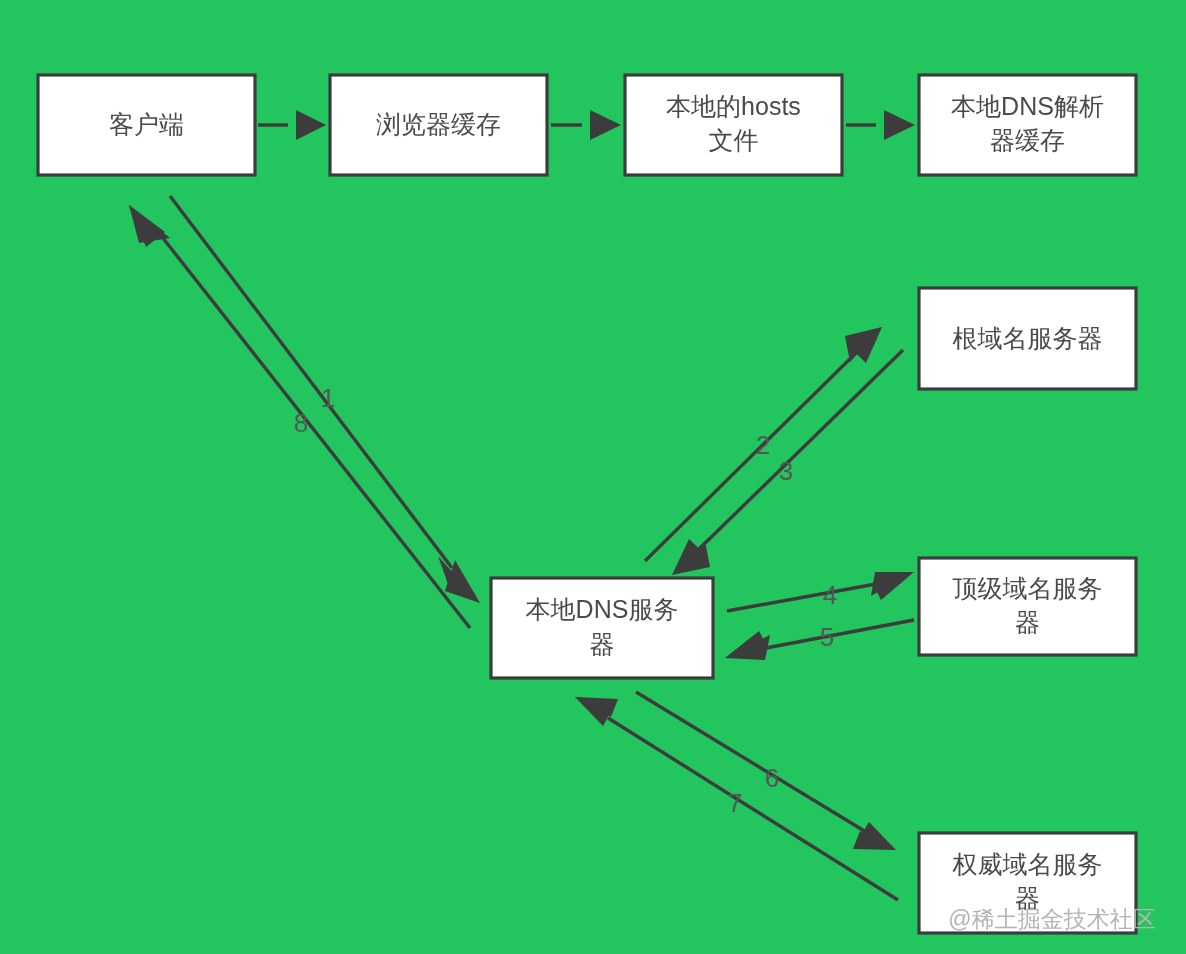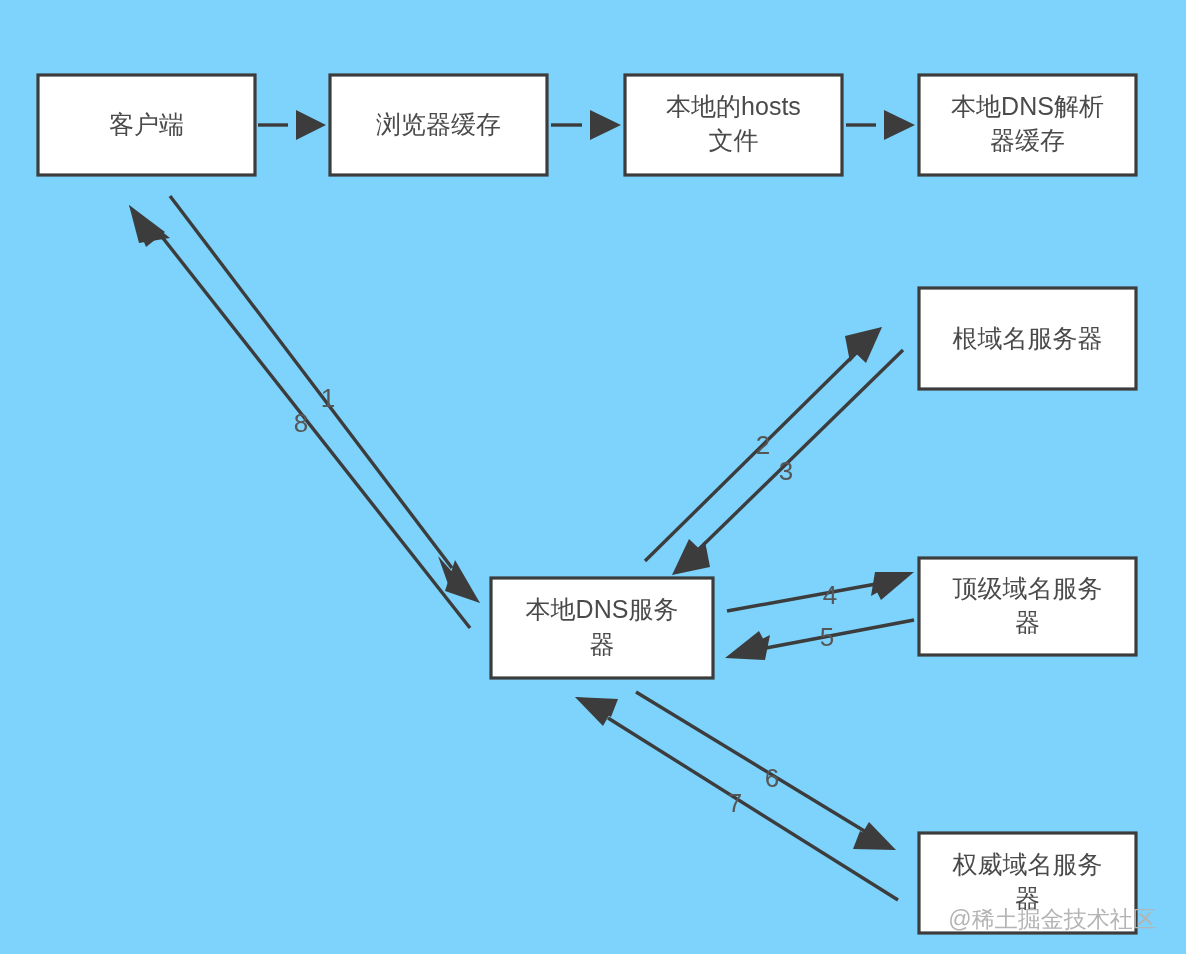--- a/index.html
+++ b/index.html
@@ -10,21 +10,21 @@
   body {
     width: 1186px;
     height: 954px;
     font-family: "Liberation Sans", "DejaVu Sans", sans-serif;
     overflow: hidden;
   }
   #diagram-root {
     position: relative;
     width: 1186px;
     height: 954px;
-    background: #7dd3fc;
+    background: #22c55e;
   }
   svg.diagram-canvas {
     position: absolute;
     top: 0;
     left: 0;
     width: 1186px;
     height: 954px;
   }
   .node-box rect {
     fill: #ffffff;

